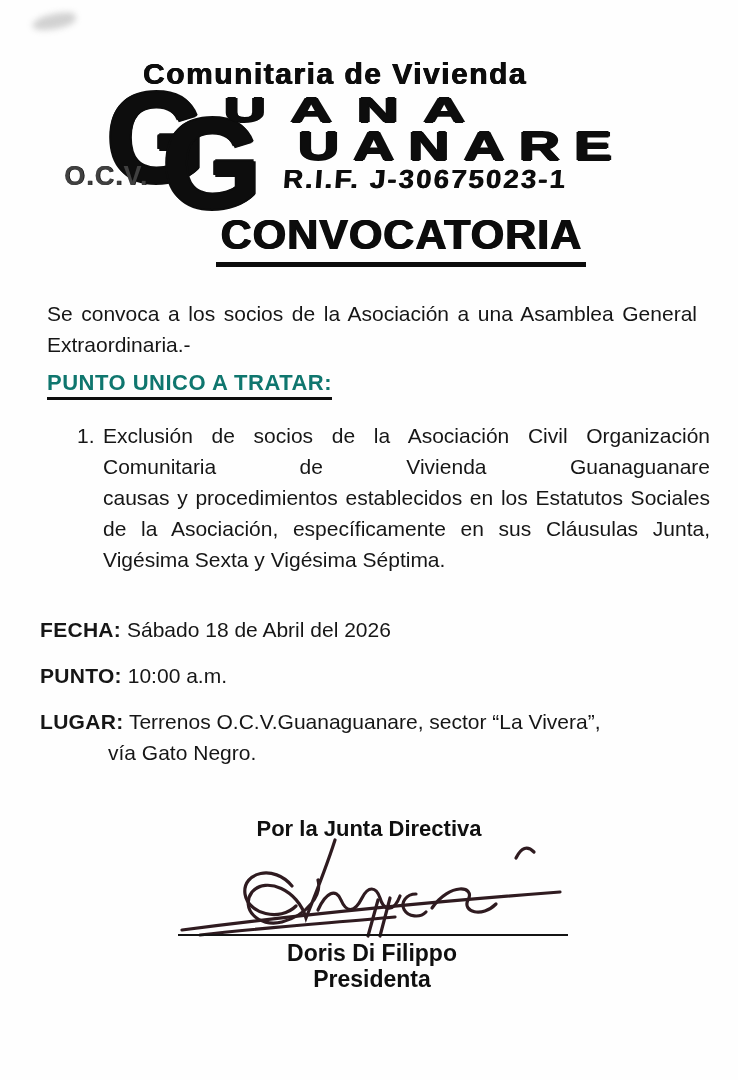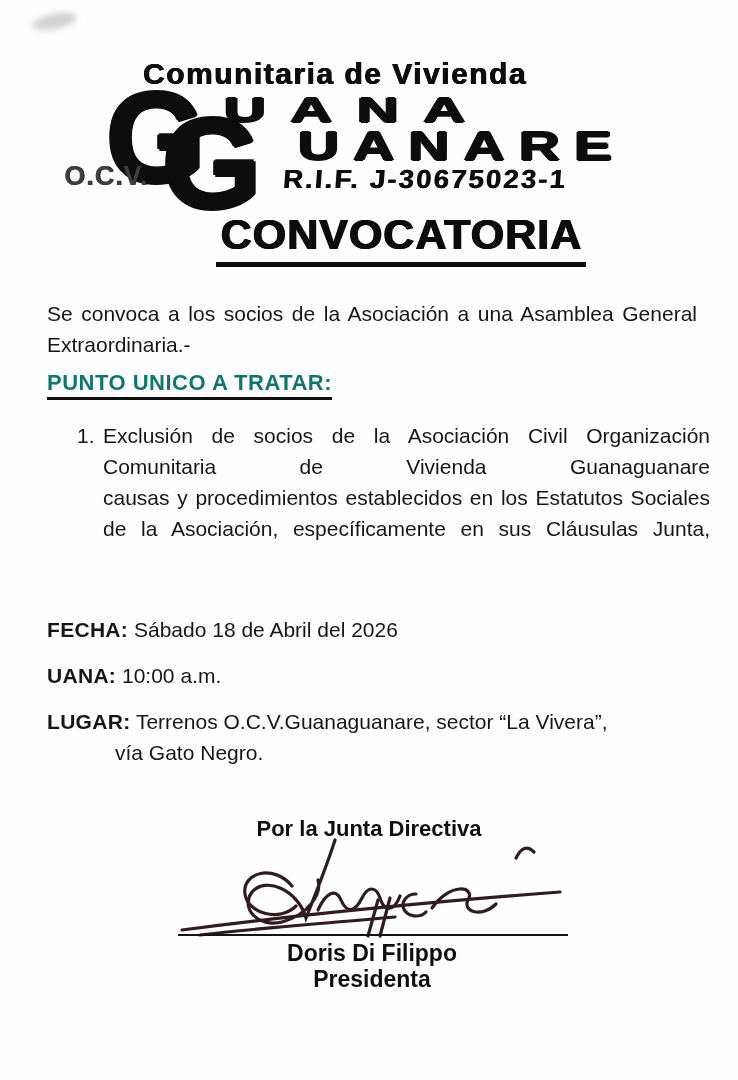--- a/index.html
+++ b/index.html
@@ -67,21 +67,21 @@
   .intro { position:absolute; left:47px; top:298px; width:650px; }
   .agenda-head { position:absolute; left:47px; top:370px; }
   .agenda-head span {
     display:inline-block; font-size:22px; font-weight:bold; letter-spacing:0.5px;
     border-bottom:3px solid #0e0e0e; padding-bottom:1px; color:#0f766e;
   }
   .agenda-item { position:absolute; left:77px; top:420px; width:633px; display:flex; }
   .agenda-num { width:26px; flex:0 0 26px; font-size:21px; line-height:31px; }
   .agenda-lines { flex:1; }
   .b { font-weight:bold; }
-  .detail { position:absolute; left:47px; font-size:21px; line-height:31px; }
+  .detail { position:absolute; left:40px; font-size:21px; line-height:31px; }
   .detail .lbl { font-weight:bold; letter-spacing:0.3px; }
   .d-fecha { top:614px; }
   .d-hora { top:660px; }
   .d-lugar { top:706px; }
   .lugar-l2 { padding-left:68px; }
   
   .byline { position:absolute; top:816px; left:0; width:738px; text-align:center;
             font-size:22px; font-weight:bold; color:#101010; }
   .sig-svg { position:absolute; left:170px; top:836px; }
   .sig-line { position:absolute; left:178px; top:934px; width:390px; border-top:2.5px solid #141414; }
@@ -119,29 +119,30 @@
     <span>PUNTO UNICO A TRATAR:</span>
   </div>
 
   <div class="agenda-item">
     <div class="agenda-num">1.</div>
     <div class="agenda-lines bodytext">
       <div class="jline">Exclusión de socios de la Asociación Civil Organización</div>
       <div class="jline">Comunitaria de Vivienda Guanaguanare</div>
       <div class="jline">causas y procedimientos establecidos en los Estatutos Sociales</div>
       <div class="jline">de la Asociación, específicamente en sus Cláusulas Junta,</div>
+      <div>Vigésima Sexta y Vigésima Séptima.</div>
     </div>
   </div>
 
   <div class="detail d-fecha">
     <span class="lbl">FECHA:</span>
     <span>Sábado 18 de Abril del 2026</span>
   </div>
   <div class="detail d-hora">
-    <span class="lbl">UANA:</span>
+    <span class="lbl">PUNTO:</span>
     <span>10:00 a.m.</span>
   </div>
   <div class="detail d-lugar">
     <div>
       <span class="lbl">LUGAR:</span>
       <span>Terrenos O.C.V.Guanaguanare, sector “La Vivera”,</span>
     </div>
     <div class="lugar-l2">vía Gato Negro.</div>
   </div>
 

